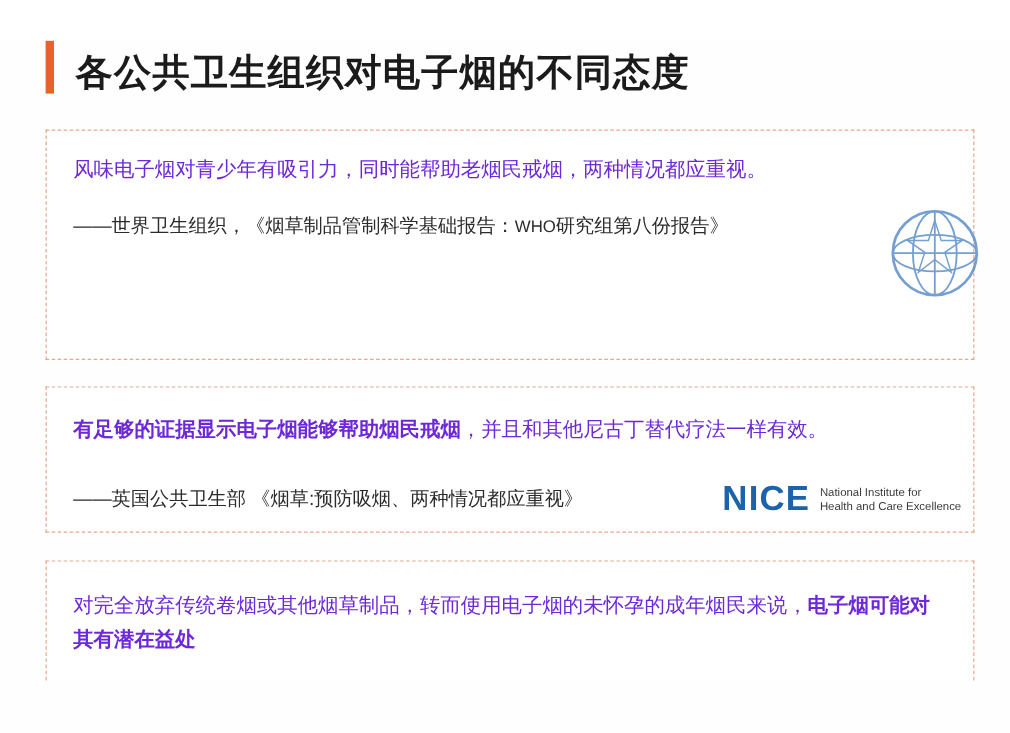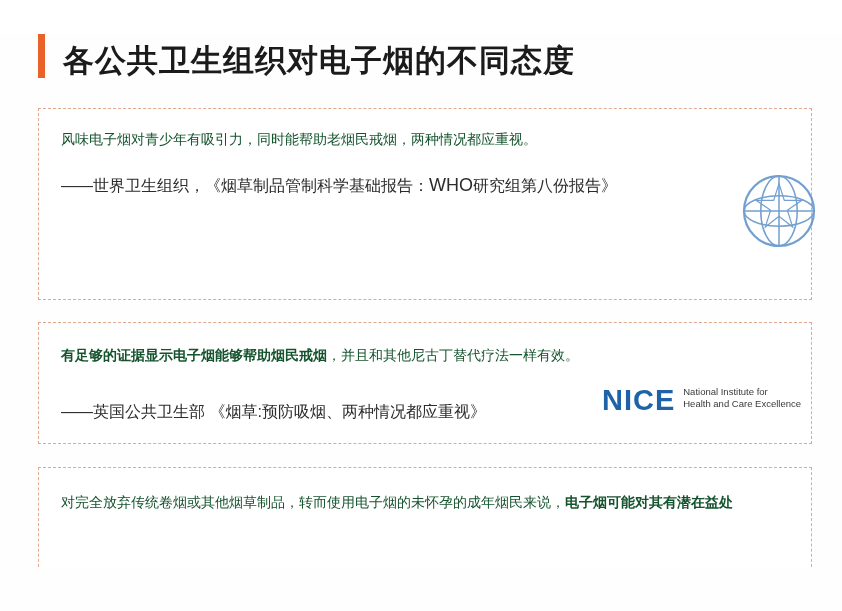--- a/index.html
+++ b/index.html
@@ -50,55 +50,56 @@
     margin: 0 30px 0 38px;
     border: 1px dashed #e2a98c;
     box-sizing: border-box;
     background: #ffffff;
   }
   .block.first { margin-top: 30px; height: 192px; }
   .block.second { margin-top: 22px; height: 122px; }
   .block.third { margin-top: 23px; height: 100px; border-bottom: none; }
 
   .para {
-    font-size: 14px;
+    font-size: 17px;
     line-height: 1.62;
-    color: #14532d;
+    color: #6d28d9;
     margin: 0;
     padding: 0 22px;
     position: relative;
     z-index: 2;
   }
   .p1 { padding-top: 19px; }
   .p2 { padding-top: 21px; }
   .p3 { padding-top: 23px; }
   .b-strong { font-weight: bold; }
   .src {
     font-size: 16px;
     color: #2b2b2b;
   }
-  .smallcaps { font-size: 18px; }
+  .smallcaps { font-size: 14px; }
 
   
   .who-logo {
     position: absolute;
     right: -6px;
     top: 64px;
     width: 76px;
     height: 76px;
     z-index: 1;
     opacity: .85;
   }
 
   
   .nice-logo {
     position: absolute;
     right: 10px;
-    bottom: 28px;
+    bottom: 12px;
     display: flex;
+    align-items: center;
     z-index: 3;
   }
   .nice-word {
     font-size: 29px;
     font-weight: bold;
     color: #1e63a8;
     letter-spacing: 1px;
     line-height: 1;
   }
   .nice-sub {

